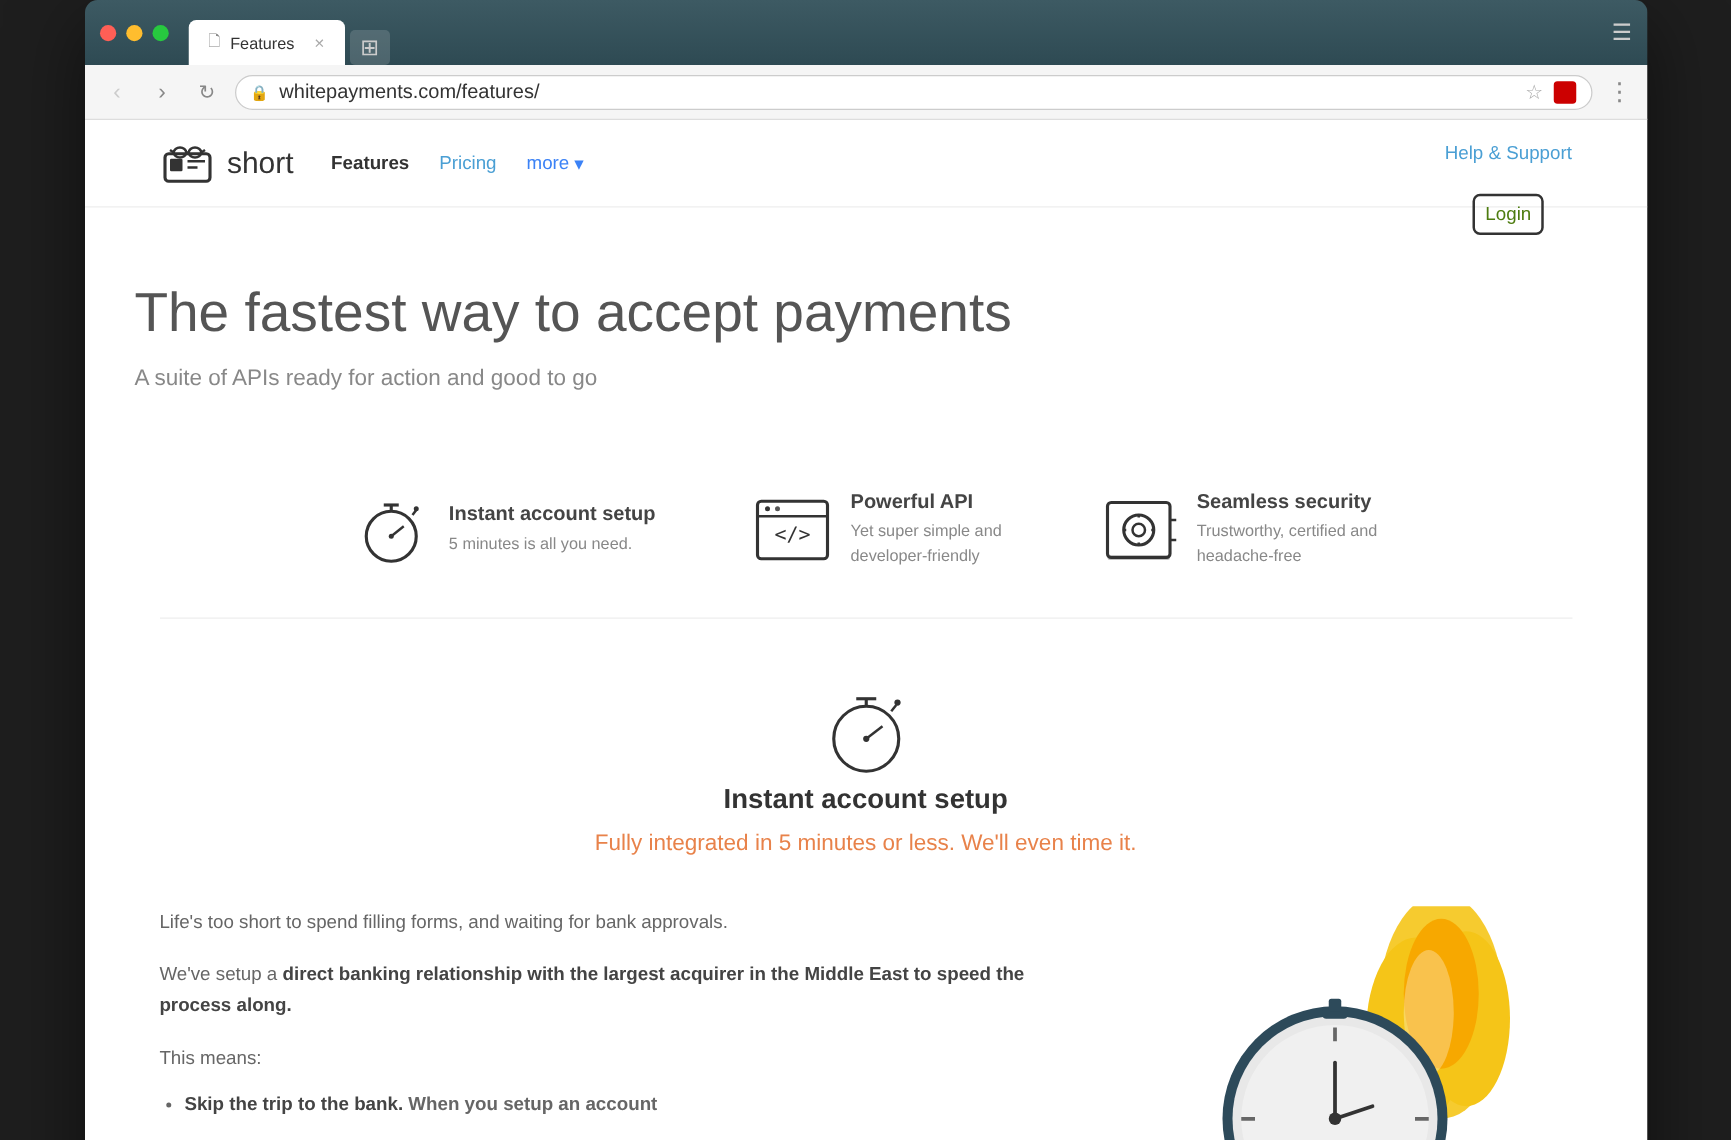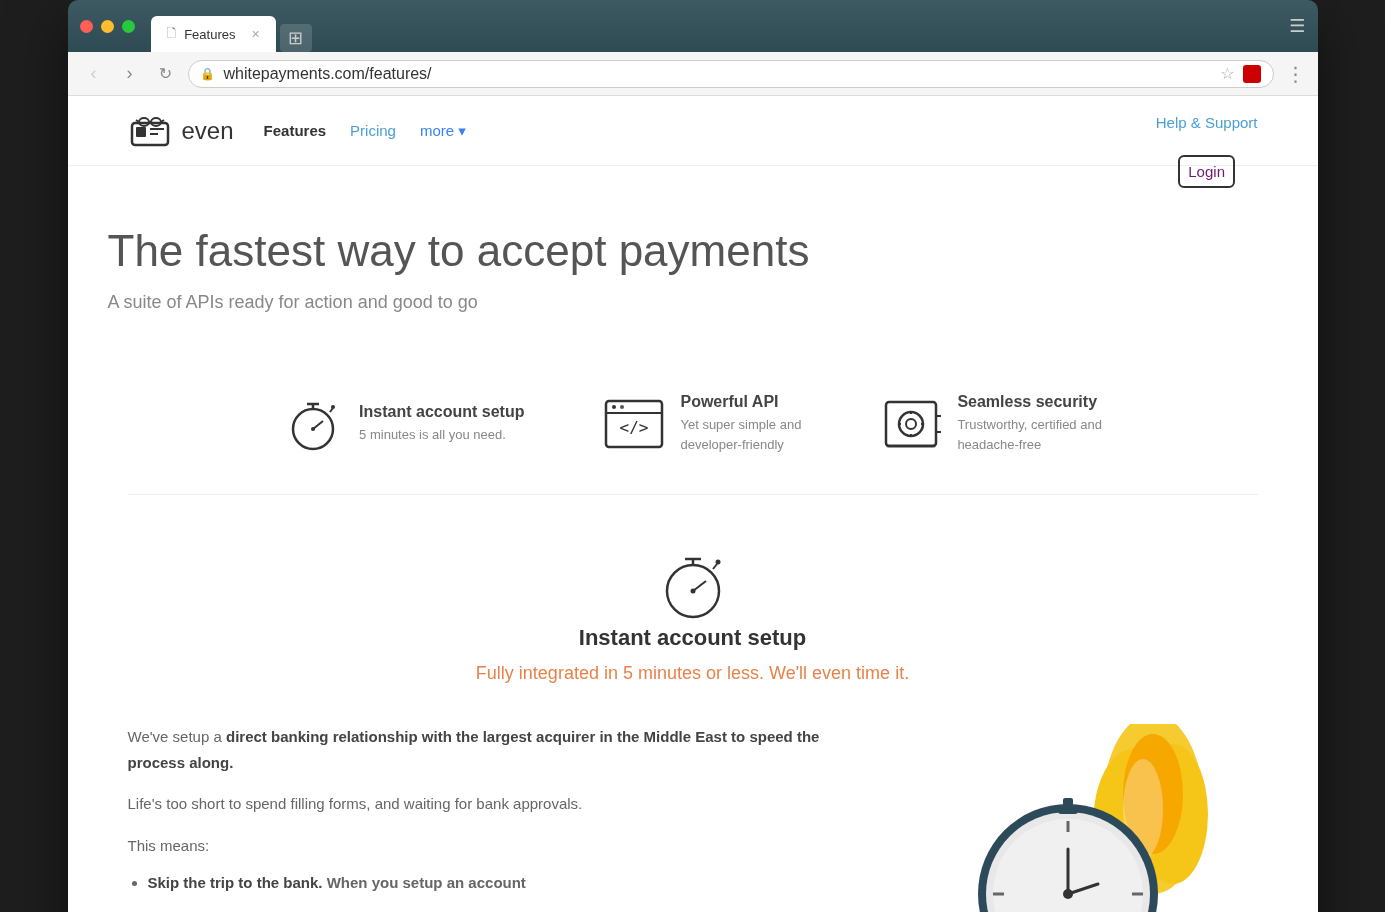--- a/index.html
+++ b/index.html
@@ -43,21 +43,21 @@
     .logo { display: flex; align-items: center; gap: 10px; margin-right: 30px; }
     .logo-icon { width: 44px; height: 44px; }
     .logo-text { font-size: 24px; color: #333; font-weight: 400; }
     .nav-links { display: flex; align-items: center; gap: 24px; }
     .nav-link { font-size: 15px; text-decoration: none; color: #333; font-weight: 400; }
     .nav-link.active { color: #333; font-weight: 700; }
     .nav-link.blue { color: #4a9fd4; }
     .nav-more { display: flex; align-items: center; gap: 4px; color: #3b82f6; font-size: 15px; cursor: pointer; }
     .nav-right { margin-left: auto; display: flex; align-items: center; gap: 24px; flex-direction: column; }
     .nav-right-link { font-size: 15px; text-decoration: none; color: #4a9fd4; }
-    .login-btn { border: 2px solid #333; border-radius: 6px; padding: 6px 8px; font-size: 15px; color: #701a75; text-decoration: none; font-weight: 500; }
+    .login-btn { border: 2px solid #333; border-radius: 6px; padding: 6px 8px; font-size: 15px; color: #4d7c0f; text-decoration: none; font-weight: 500; }
 
     
     .hero { text-align: left; padding: 60px 40px 40px; }
     .hero-title { font-size: 44px; color: #555; font-weight: 300; margin-bottom: 16px; }
     .hero-subtitle { font-size: 18px; color: #888; }
 
     
     .features-row { display: flex; justify-content: center; gap: 80px; padding: 40px 60px; }
     .feature-item { display: flex; align-items: center; gap: 16px; }
     .feature-icon-wrap { width: 60px; height: 60px; display: flex; align-items: center; justify-content: center; flex-shrink: 0; }
@@ -131,21 +131,21 @@
           <rect x="8" y="18" width="10" height="10" rx="1" fill="#333"></rect>
           <line x1="22" y1="20" x2="36" y2="20" stroke="#333" stroke-width="2"></line>
           <line x1="22" y1="25" x2="30" y2="25" stroke="#333" stroke-width="2"></line>
 
           <ellipse cx="16" cy="13" rx="5" ry="4" fill="none" stroke="#333" stroke-width="2"></ellipse>
           <ellipse cx="28" cy="13" rx="5" ry="4" fill="none" stroke="#333" stroke-width="2"></ellipse>
           <line x1="21" y1="13" x2="23" y2="13" stroke="#333" stroke-width="2"></line>
           <line x1="11" y1="13" x2="8" y2="11" stroke="#333" stroke-width="2"></line>
           <line x1="33" y1="13" x2="36" y2="11" stroke="#333" stroke-width="2"></line>
         </svg>
-        <span class="logo-text">even</span>
+        <span class="logo-text">short</span>
       </div>
       <div class="nav-links">
         <a class="nav-link active" href="#">Features</a>
         <a class="nav-link blue" href="#">Pricing</a>
         <div class="nav-more">
           <span>more</span>
           <span>▾</span>
         </div>
       </div>
       <div class="nav-right">
@@ -232,24 +232,24 @@
           <line x1="55" y1="24" x2="59" y2="19" stroke="#333" stroke-width="2"></line>
           <circle cx="60" cy="17" r="2.5" fill="#333"></circle>
         </svg>
       </div>
 
       <h2 class="detail-title">Instant account setup</h2>
       <p class="detail-subtitle">Fully integrated in 5 minutes or less. We'll even time it.</p>
 
       <div class="detail-content">
         <div class="detail-text">
+          <p>Life's too short to spend filling forms, and waiting for bank approvals.</p>
           <p>
             We've setup a <strong>direct banking relationship with the largest acquirer in the Middle East to speed the process along.</strong>
           </p>
-          <p>Life's too short to spend filling forms, and waiting for bank approvals.</p>
           <p>This means:</p>
           <ul>
             <li>
               <strong>Skip the trip to the bank.</strong><span> When you setup an account</span>
             </li>
           </ul>
         </div>
         <div class="detail-illustration">
 
           <svg width="350" height="240" viewBox="0 0 350 240">

